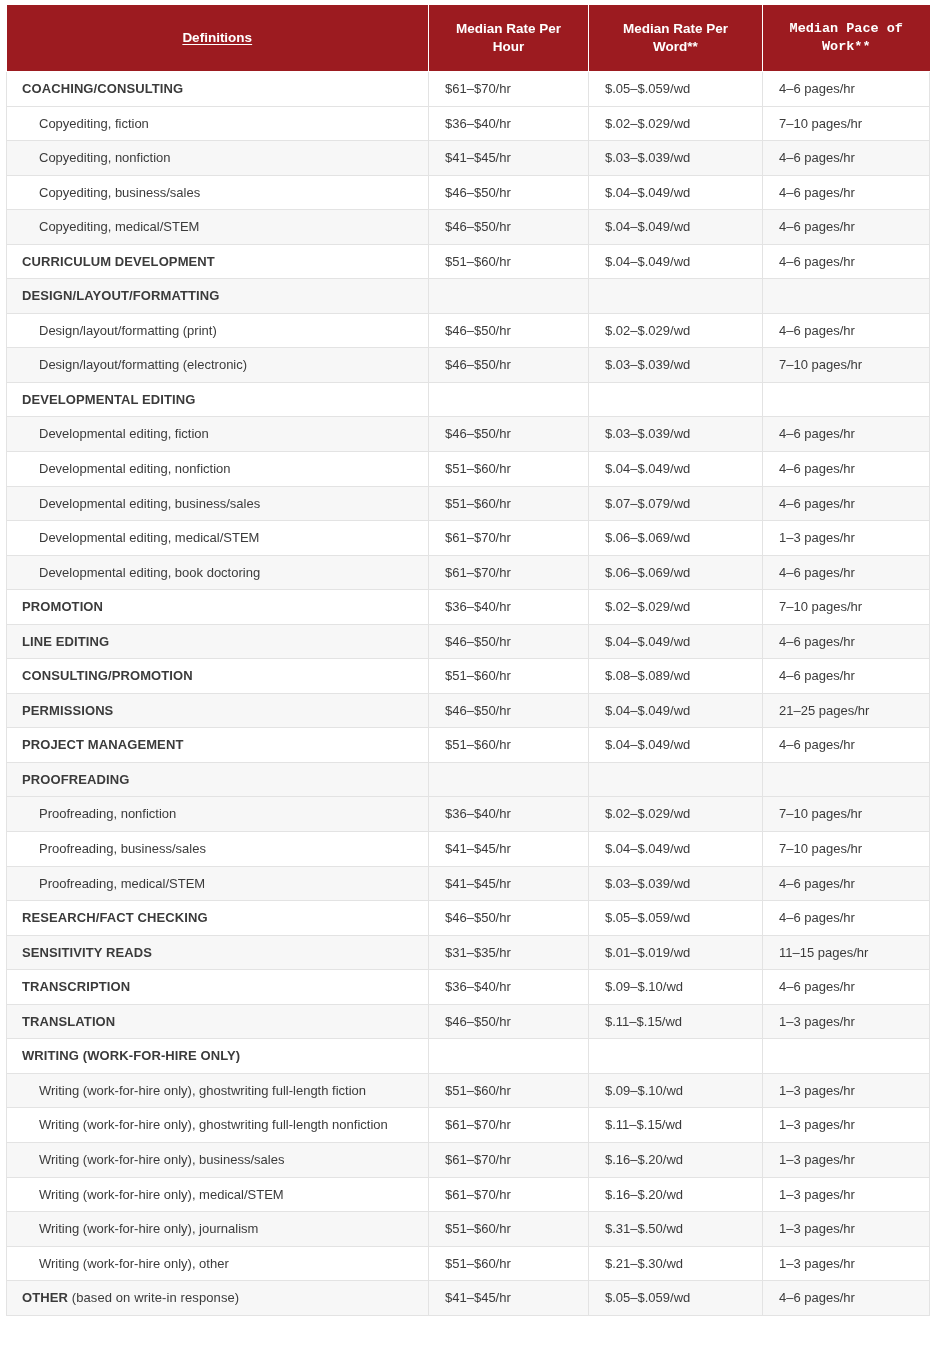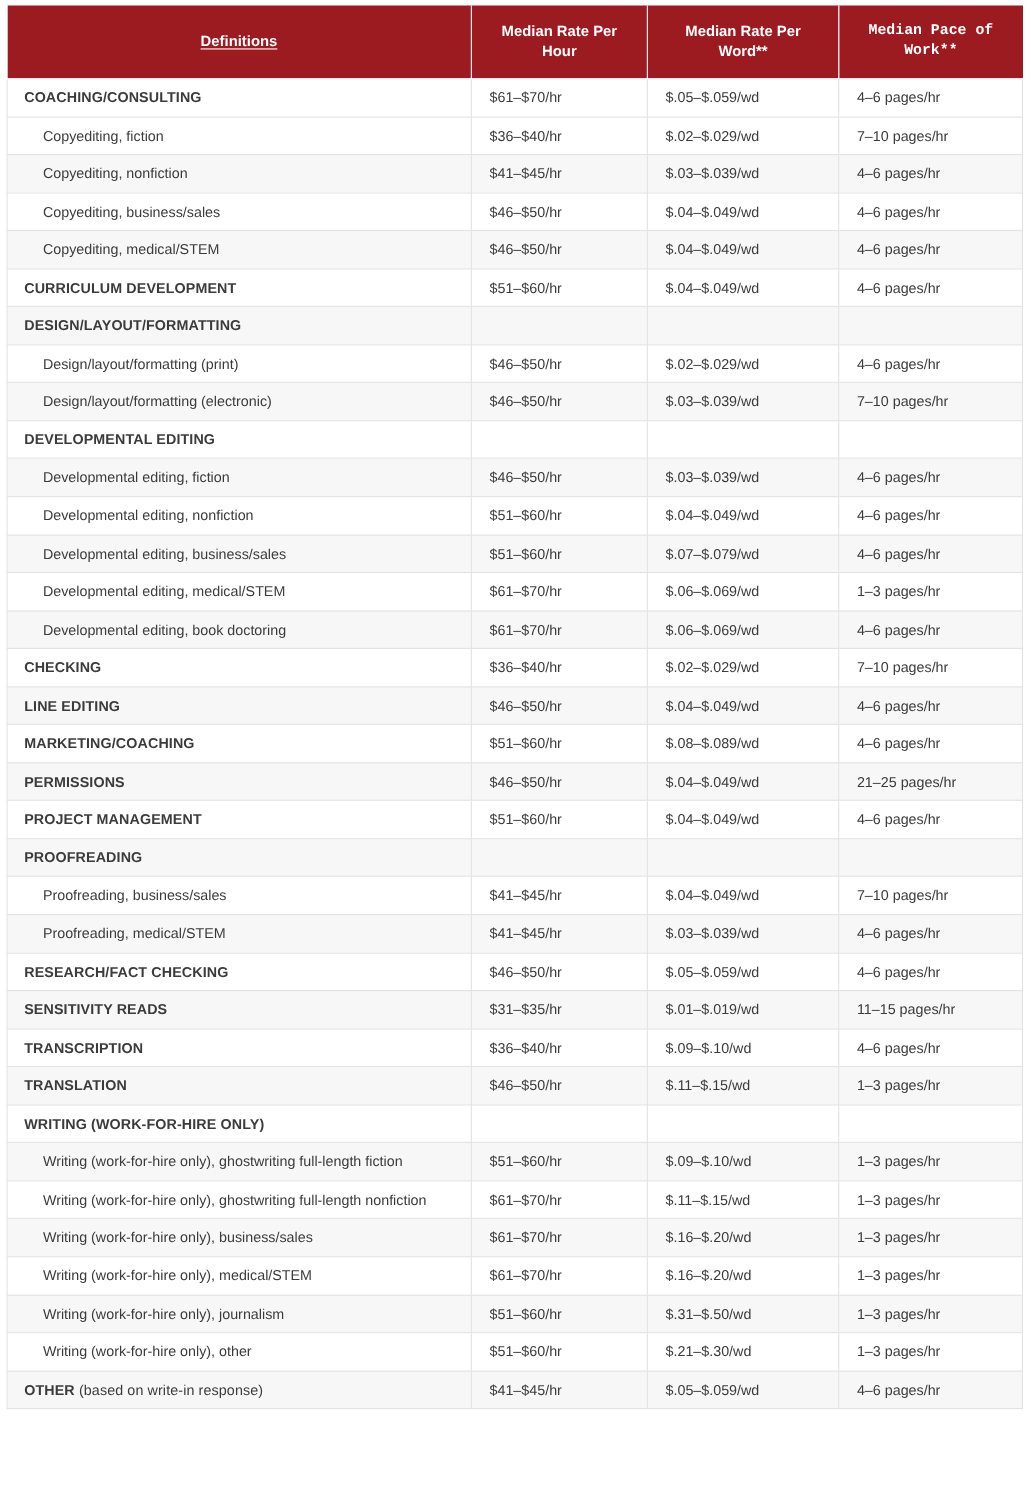--- a/index.html
+++ b/index.html
@@ -181,33 +181,33 @@
           <td class="val-cell">$.06–$.069/wd</td>
           <td class="val-cell">1–3 pages/hr</td>
         </tr>
         <tr class="stripe">
           <td class="def-cell sub">Developmental editing, book doctoring</td>
           <td class="val-cell">$61–$70/hr</td>
           <td class="val-cell">$.06–$.069/wd</td>
           <td class="val-cell">4–6 pages/hr</td>
         </tr>
         <tr class="plain">
-          <td class="def-cell cat">CHECKING</td>
+          <td class="def-cell cat">PROMOTION</td>
           <td class="val-cell">$36–$40/hr</td>
           <td class="val-cell">$.02–$.029/wd</td>
           <td class="val-cell">7–10 pages/hr</td>
         </tr>
         <tr class="stripe">
           <td class="def-cell cat">LINE EDITING</td>
           <td class="val-cell">$46–$50/hr</td>
           <td class="val-cell">$.04–$.049/wd</td>
           <td class="val-cell">4–6 pages/hr</td>
         </tr>
         <tr class="plain">
-          <td class="def-cell cat">MARKETING/COACHING</td>
+          <td class="def-cell cat">CONSULTING/PROMOTION</td>
           <td class="val-cell">$51–$60/hr</td>
           <td class="val-cell">$.08–$.089/wd</td>
           <td class="val-cell">4–6 pages/hr</td>
         </tr>
         <tr class="stripe">
           <td class="def-cell cat">PERMISSIONS</td>
           <td class="val-cell">$46–$50/hr</td>
           <td class="val-cell">$.04–$.049/wd</td>
           <td class="val-cell">21–25 pages/hr</td>
         </tr>
@@ -215,20 +215,26 @@
           <td class="def-cell cat">PROJECT MANAGEMENT</td>
           <td class="val-cell">$51–$60/hr</td>
           <td class="val-cell">$.04–$.049/wd</td>
           <td class="val-cell">4–6 pages/hr</td>
         </tr>
         <tr class="stripe">
           <td class="def-cell cat">PROOFREADING</td>
           <td class="val-cell"></td>
           <td class="val-cell"></td>
           <td class="val-cell"></td>
+        </tr>
+        <tr class="stripe">
+          <td class="def-cell sub">Proofreading, nonfiction</td>
+          <td class="val-cell">$36–$40/hr</td>
+          <td class="val-cell">$.02–$.029/wd</td>
+          <td class="val-cell">7–10 pages/hr</td>
         </tr>
         <tr class="plain">
           <td class="def-cell sub">Proofreading, business/sales</td>
           <td class="val-cell">$41–$45/hr</td>
           <td class="val-cell">$.04–$.049/wd</td>
           <td class="val-cell">7–10 pages/hr</td>
         </tr>
         <tr class="stripe">
           <td class="def-cell sub">Proofreading, medical/STEM</td>
           <td class="val-cell">$41–$45/hr</td>

